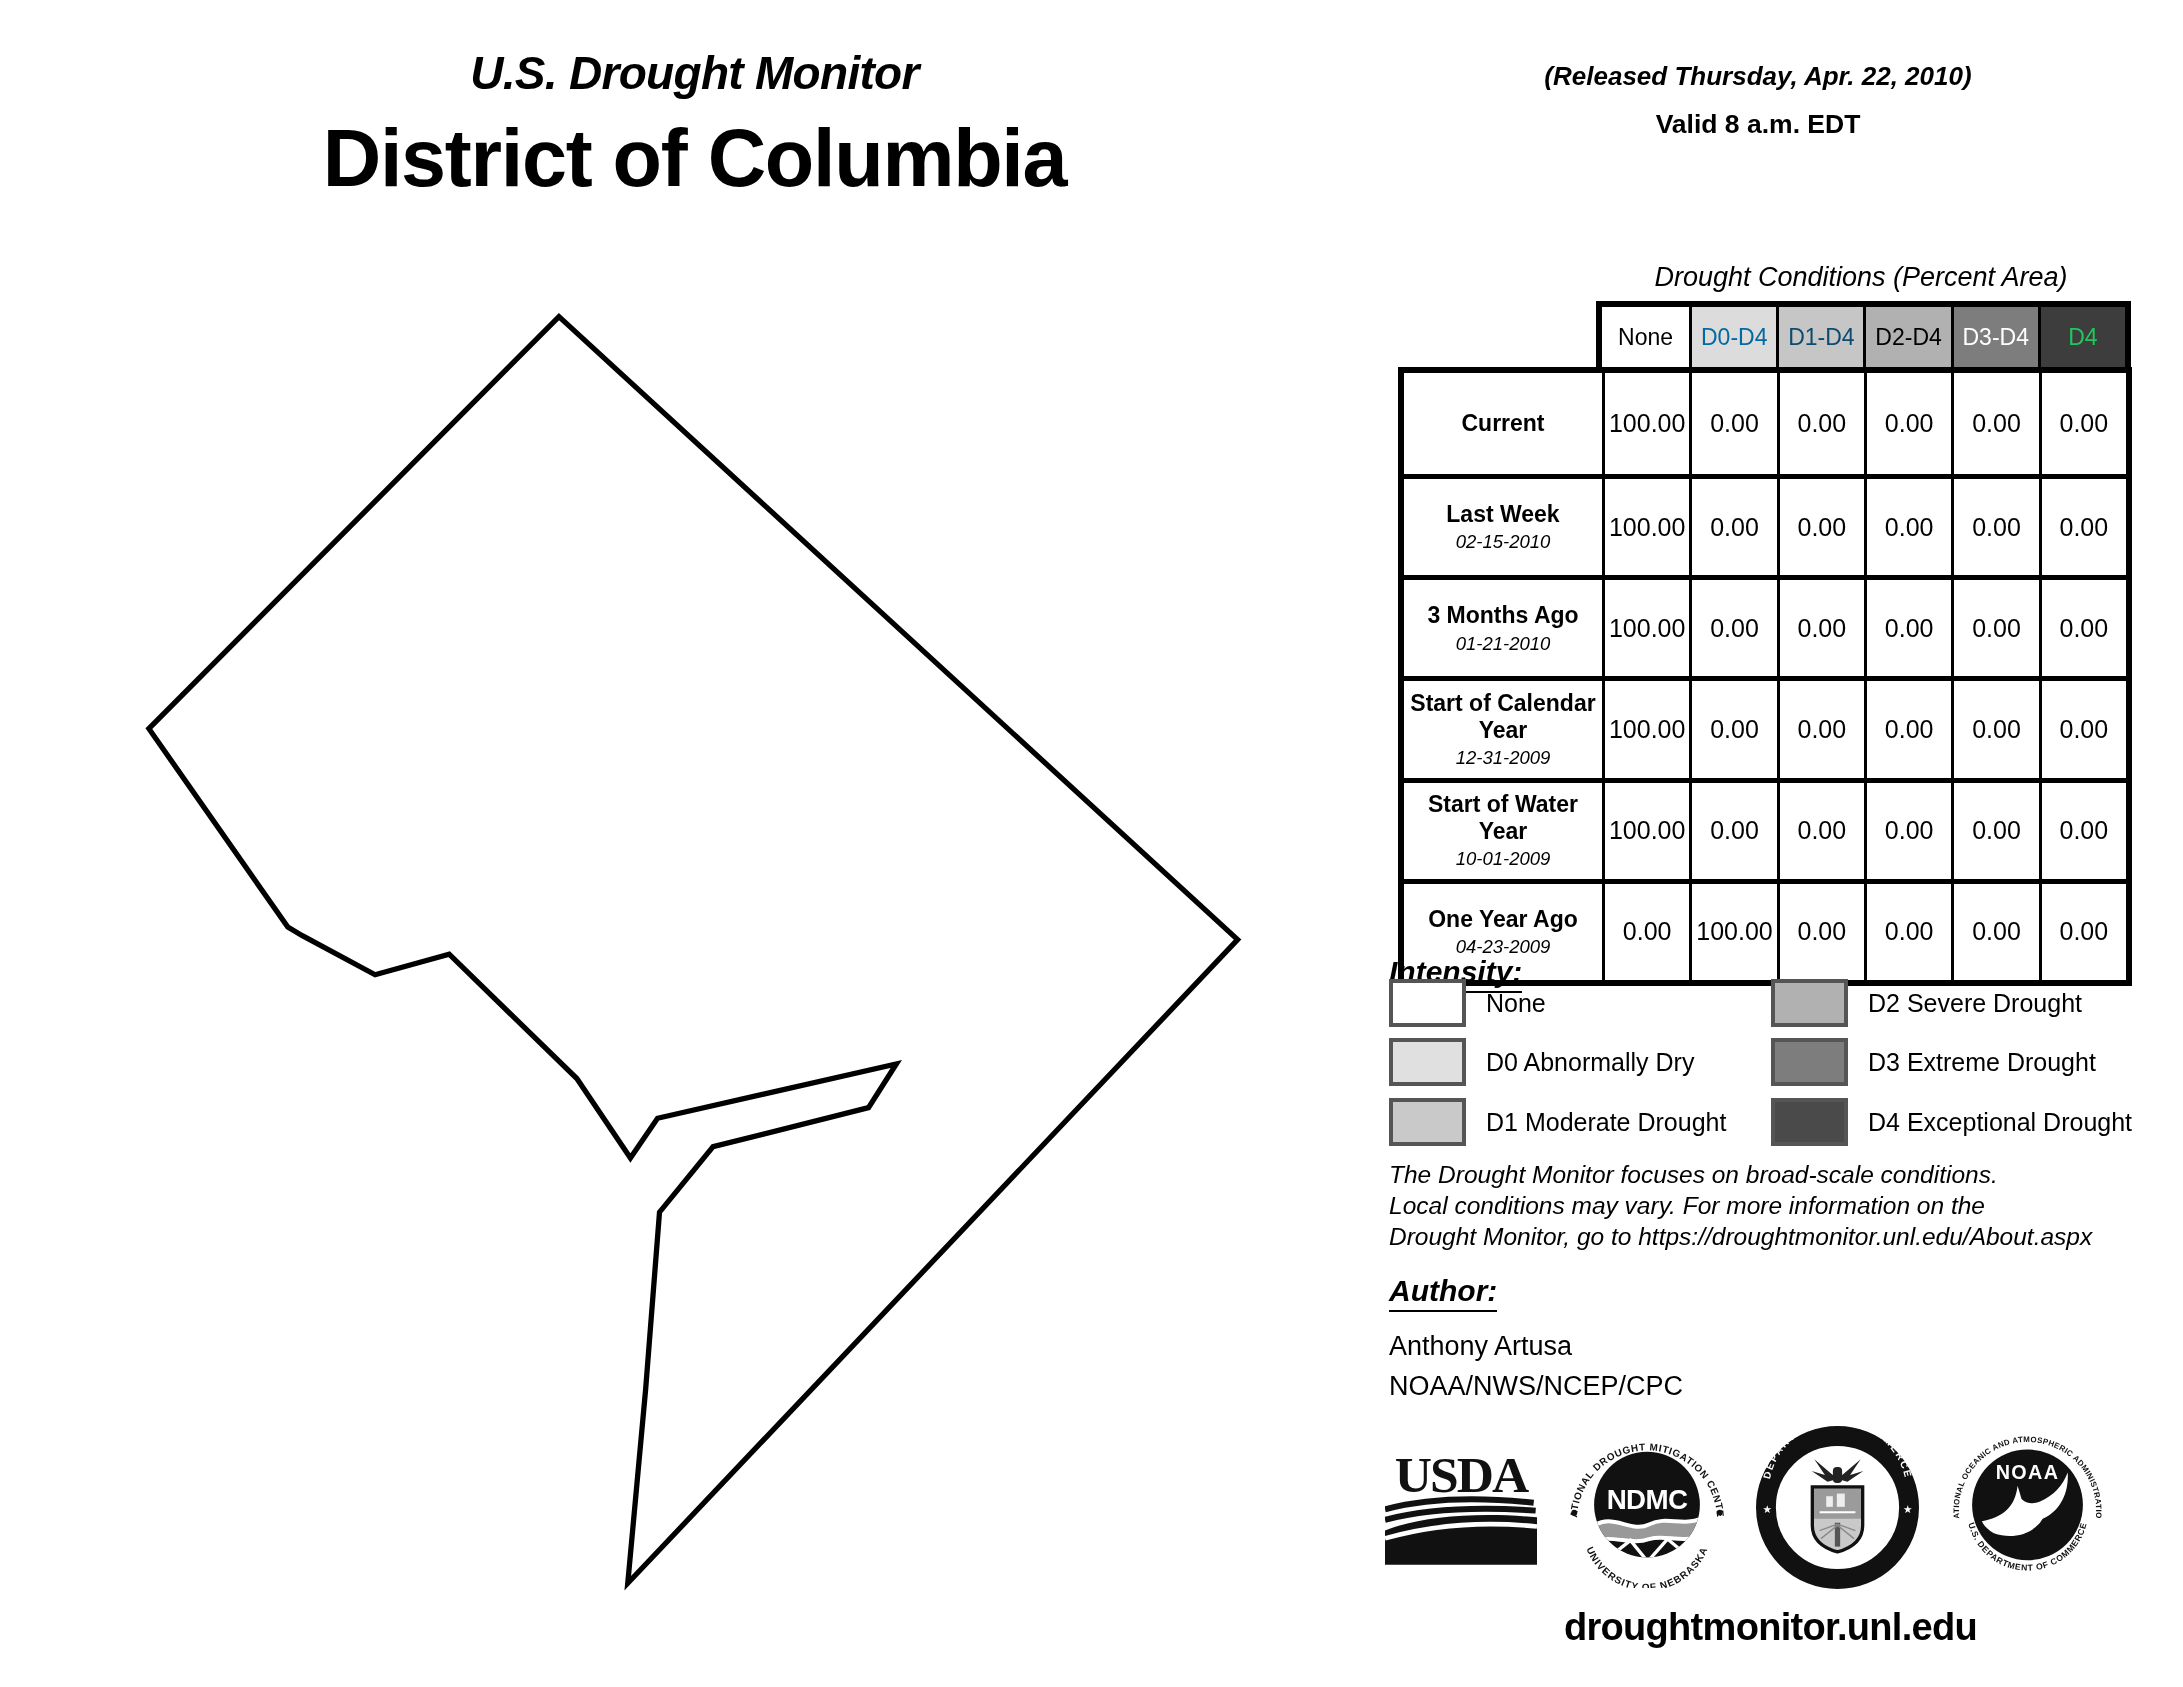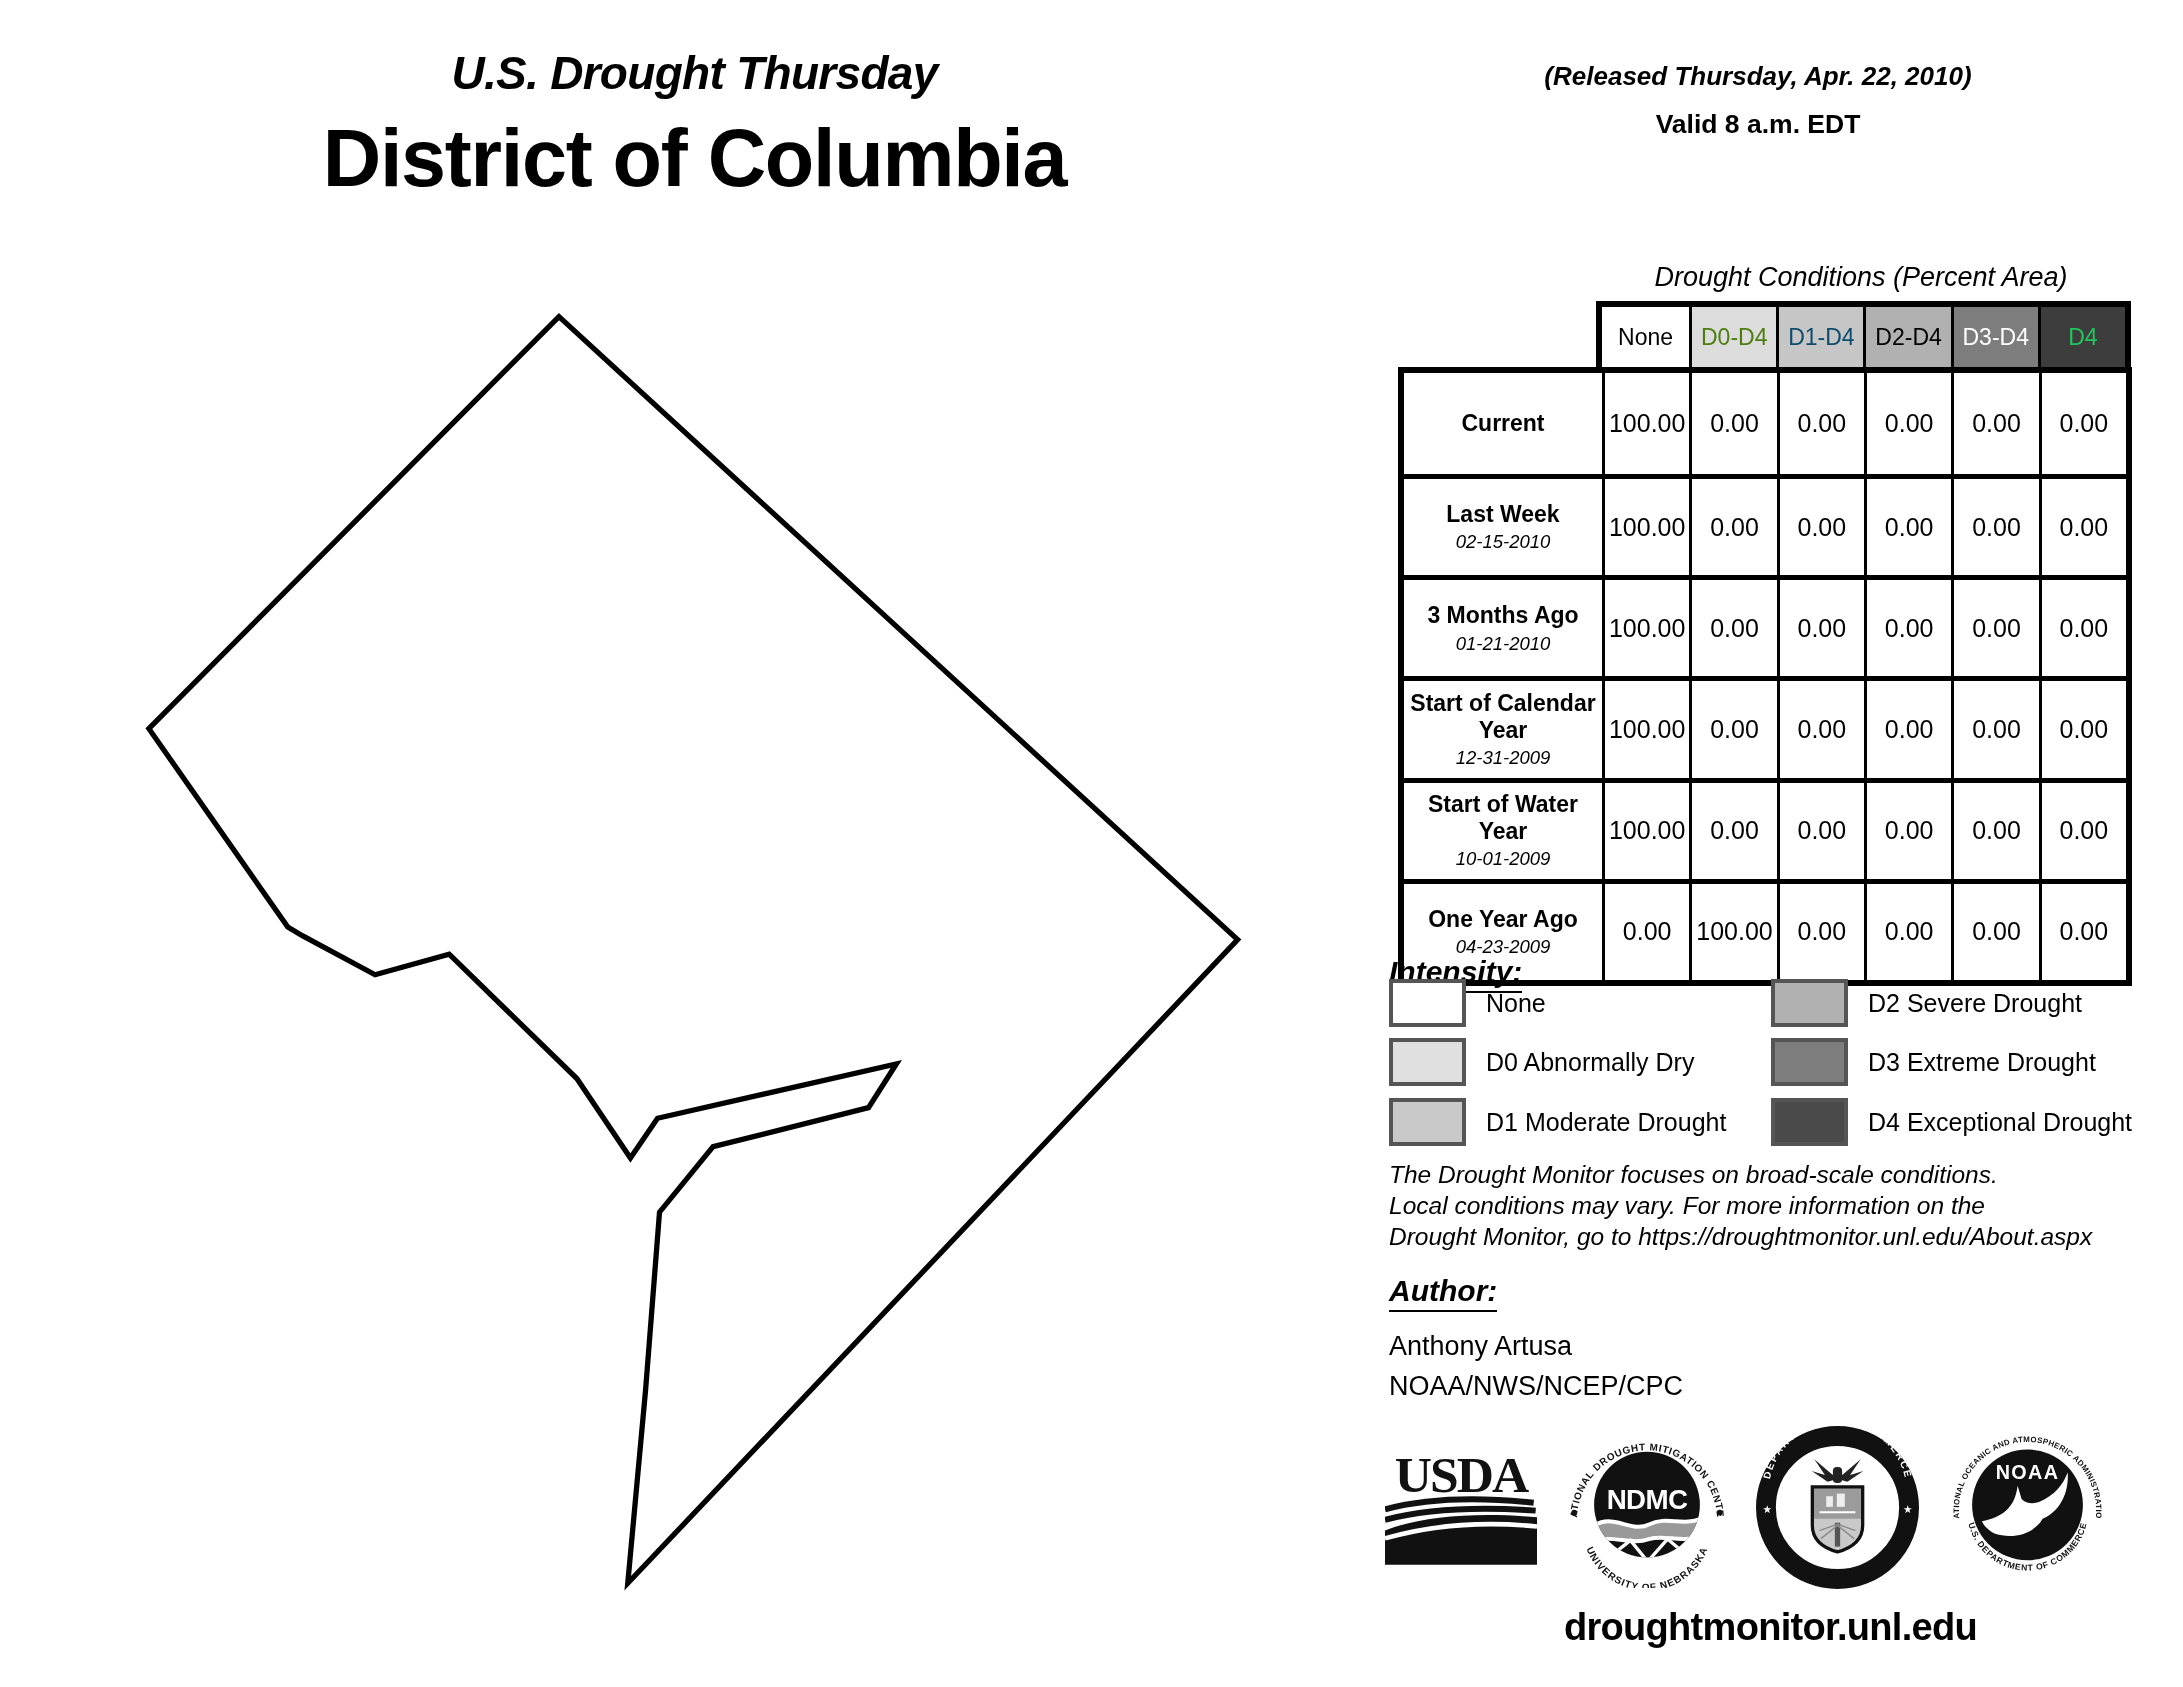--- a/index.html
+++ b/index.html
@@ -66,39 +66,39 @@
   .site-url{position:absolute;left:1390px;top:1606px;width:761px;text-align:center;
             font-size:38px;font-weight:bold;letter-spacing:-0.7px;}
   .ring-text{font-weight:bold;}
 </style>
 </head>
 <body>
 
 <div class="page">
 
   <div class="left-titles">
-    <div class="us-dm">U.S. Drought Thursday</div>
+    <div class="us-dm">U.S. Drought Monitor</div>
     <div class="region">District of Columbia</div>
   </div>
 
   <svg class="dc-map" viewBox="0 0 2000 2100" xmlns="http://www.w3.org/2000/svg">
     <polygon points="845,78 1871,1020 949,1993 976,1700 997,1432 1078,1333 1313,1274 1355,1208 994,1290 953,1350 872,1230 679,1042 567,1073 457,1014 435,1001 225,701" fill="#ffffff" stroke="#000000" stroke-width="8" stroke-linejoin="miter"></polygon>
   </svg>
 
   <div class="date-block">
     <div class="date-released">(Released Thursday, Apr. 22, 2010)</div>
     <div class="date-valid">Valid 8 a.m. EDT</div>
   </div>
 
   <div class="table-title">Drought Conditions (Percent Area)</div>
 
   <div class="dm-table">
     <div class="dm-header">
       <div class="hcell" style="background-color: rgb(255, 255, 255); color: rgb(0, 0, 0);">None</div>
-      <div class="hcell" style="background-color: rgb(220, 220, 220); color: #4d7c0f;">D0-D4</div>
+      <div class="hcell" style="background-color: rgb(220, 220, 220); color: #0369a1;">D0-D4</div>
       <div class="hcell" style="background-color: rgb(198, 198, 198); color: #0c4a6e;">D1-D4</div>
       <div class="hcell" style="background-color: rgb(177, 177, 177); color: rgb(0, 0, 0);">D2-D4</div>
       <div class="hcell" style="background-color: rgb(125, 125, 125); color: rgb(255, 255, 255);">D3-D4</div>
       <div class="hcell" style="background-color: rgb(61, 61, 61); color: #22c55e;">D4</div>
     </div>
 
     <div class="dm-body">
 
       <div class="bcell label-cell">
         <div class="row-label">Current</div>

